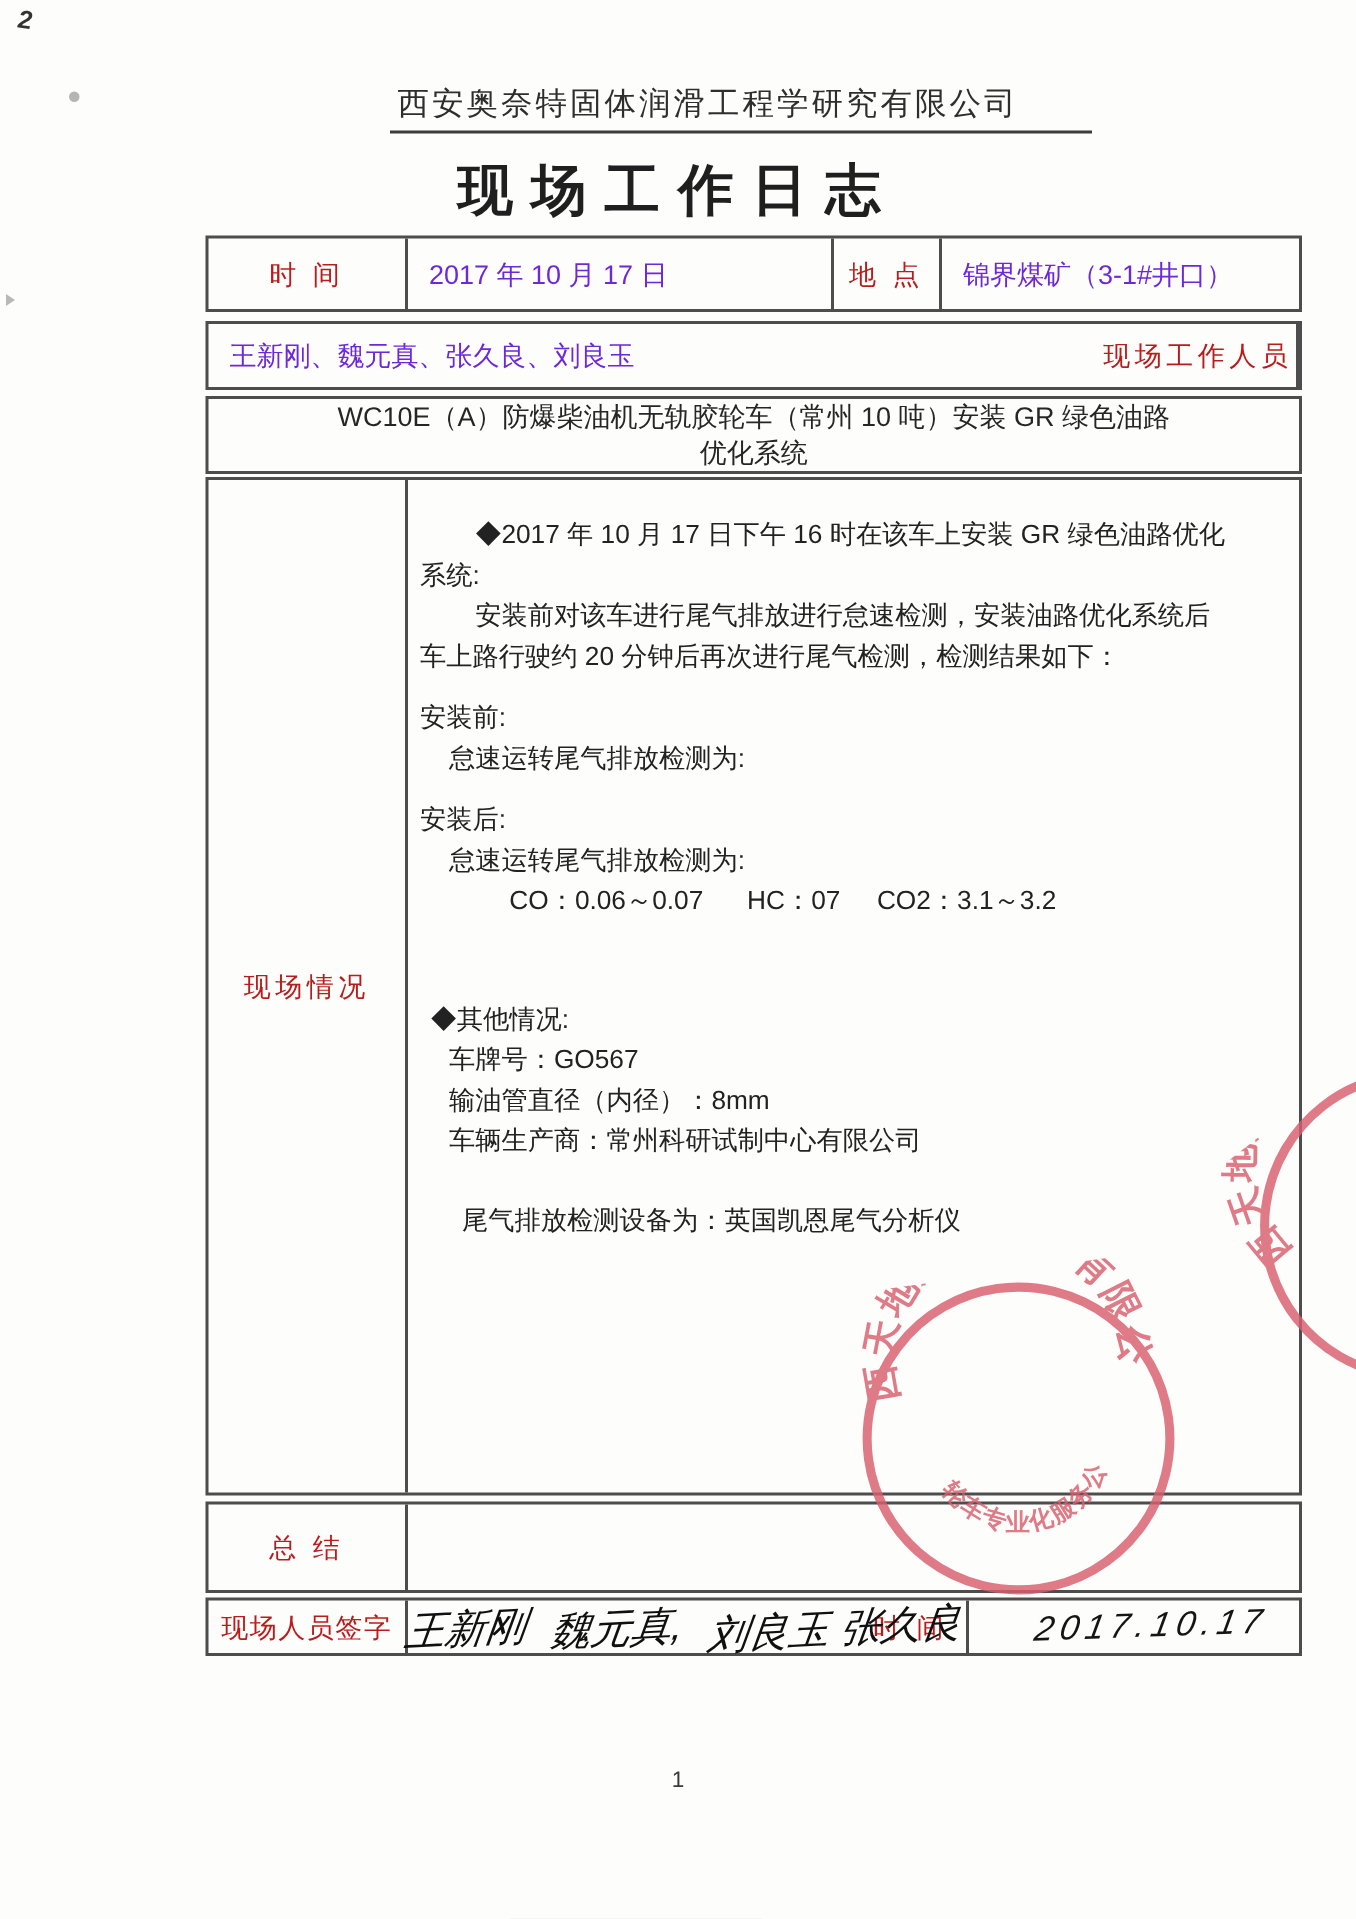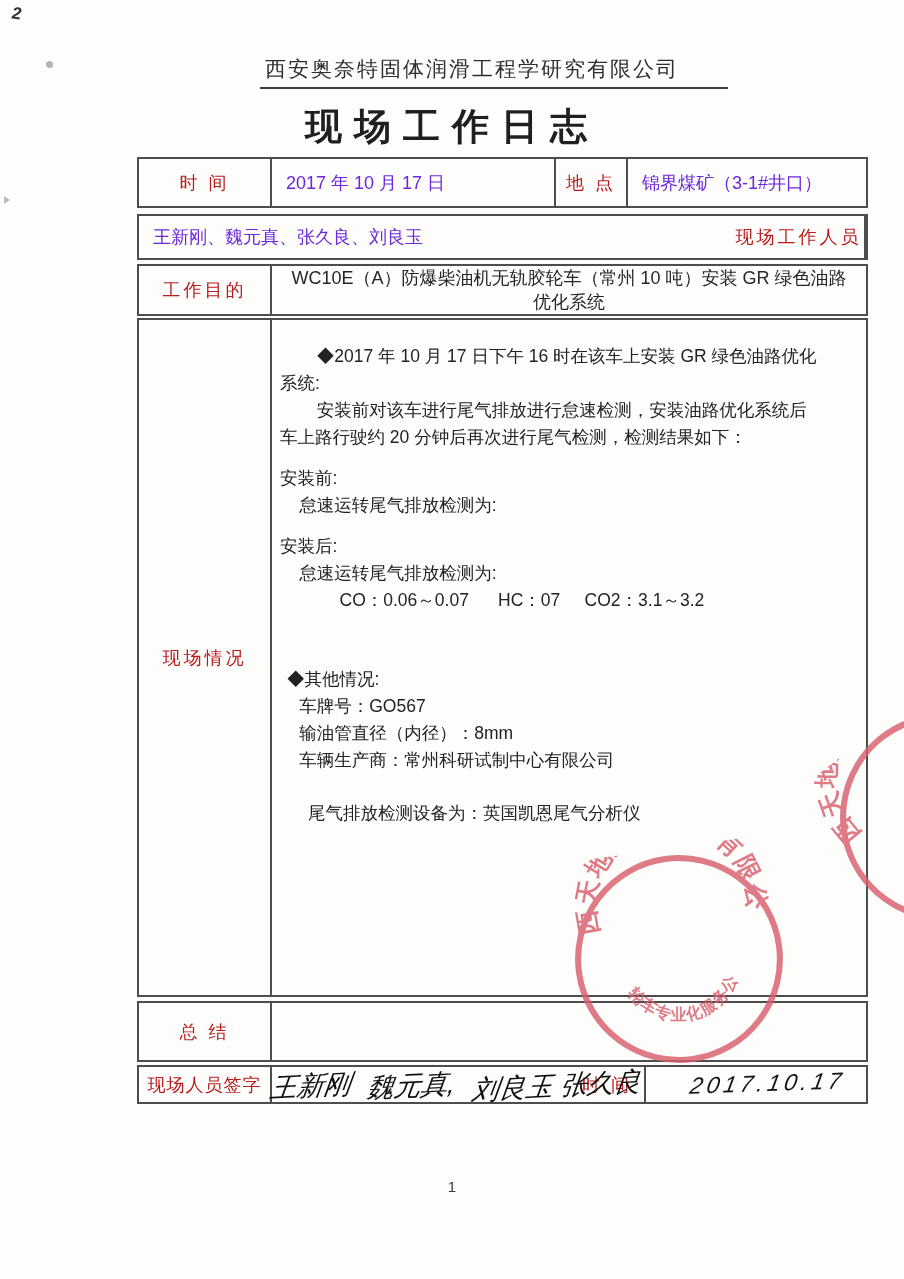--- a/index.html
+++ b/index.html
@@ -93,21 +93,20 @@
     <div class="cell vline c-label2 lbl">地  点</div>
     <div class="cell c-value2 val">锦界煤矿（3-1#井口）</div>
   </div>
 
   <div class="row" id="row2">
     <div class="cell val" style="flex:1">王新刚、魏元真、张久良、刘良玉</div>
     <div class="cell vline c-label1 lbl">现场工作人员</div>
   </div>
 
   <div class="row" id="row3">
-    <div class="cell vline c-label1 lbl">工作目的</div>
     <div class="cell purpose-val">
       <div>WC10E（A）防爆柴油机无轨胶轮车（常州 10 吨）安装 GR 绿色油路</div>
       <div>优化系统</div>
     </div>
   </div>
 
   <div class="row" id="row4">
     <div class="cell vline c-label1 lbl">现场情况</div>
     <div class="situation-content">
 

